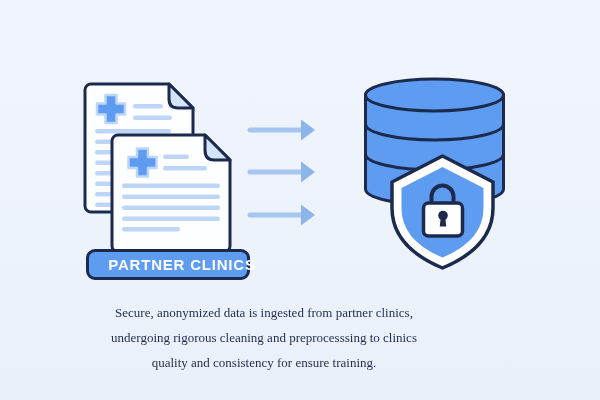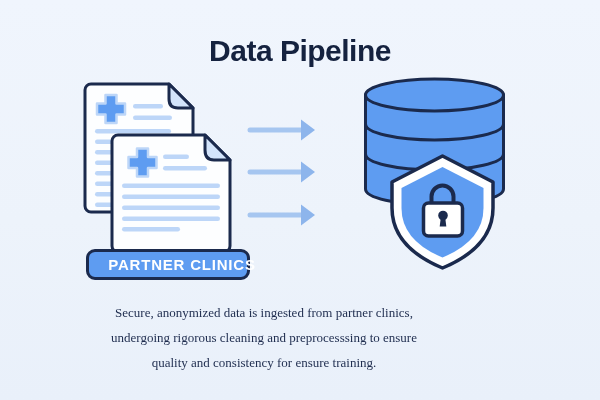--- a/index.html
+++ b/index.html
@@ -64,21 +64,20 @@
   .shield-inner{fill:var(--primary-blue);}
   .lock-body{fill:#ffffff;stroke:var(--navy-outline);stroke-width:3.5;}
   .lock-shackle{fill:none;stroke:var(--navy-outline);stroke-width:4;}
   .keyhole{fill:var(--navy-outline);}
 </style>
 </head>
 <body>
 
 <div class="canvas">
 
-  <div class="page-title">Data Pipeline</div>
 
   <svg class="illustration" width="600" height="400" viewBox="0 0 600 400">
 
     <g>
 
       <g>
         <path class="doc" d="M91,84 H169 L193,108 V206 A6,6 0 0 1 187,212 H91 A6,6 0 0 1 85,206 V90 A6,6 0 0 1 91,84 Z"></path>
         <path class="fold" d="M169,84 V99 Q169,108 178,108 H193 Z"></path>
         <path class="cross" d="M105.5,95 h11 v8.5 h8.5 v11 h-8.5 v8.5 h-11 v-8.5 h-8.5 v-11 h8.5 z"></path>
         <g>
@@ -144,17 +143,17 @@
       </g>
     </g>
   </svg>
 
   <div class="badge">
     <span class="badge-label">PARTNER CLINICS</span>
   </div>
 
   <div class="description">
     <div>Secure, anonymized data is ingested from partner clinics,</div>
-    <div>undergoing rigorous cleaning and preprocesssing to ensure</div>
+    <div>undergoing rigorous cleaning and preprocesssing to clinics</div>
     <div>quality and consistency for ensure training.</div>
   </div>
 
 </div>
 
 </body></html>

